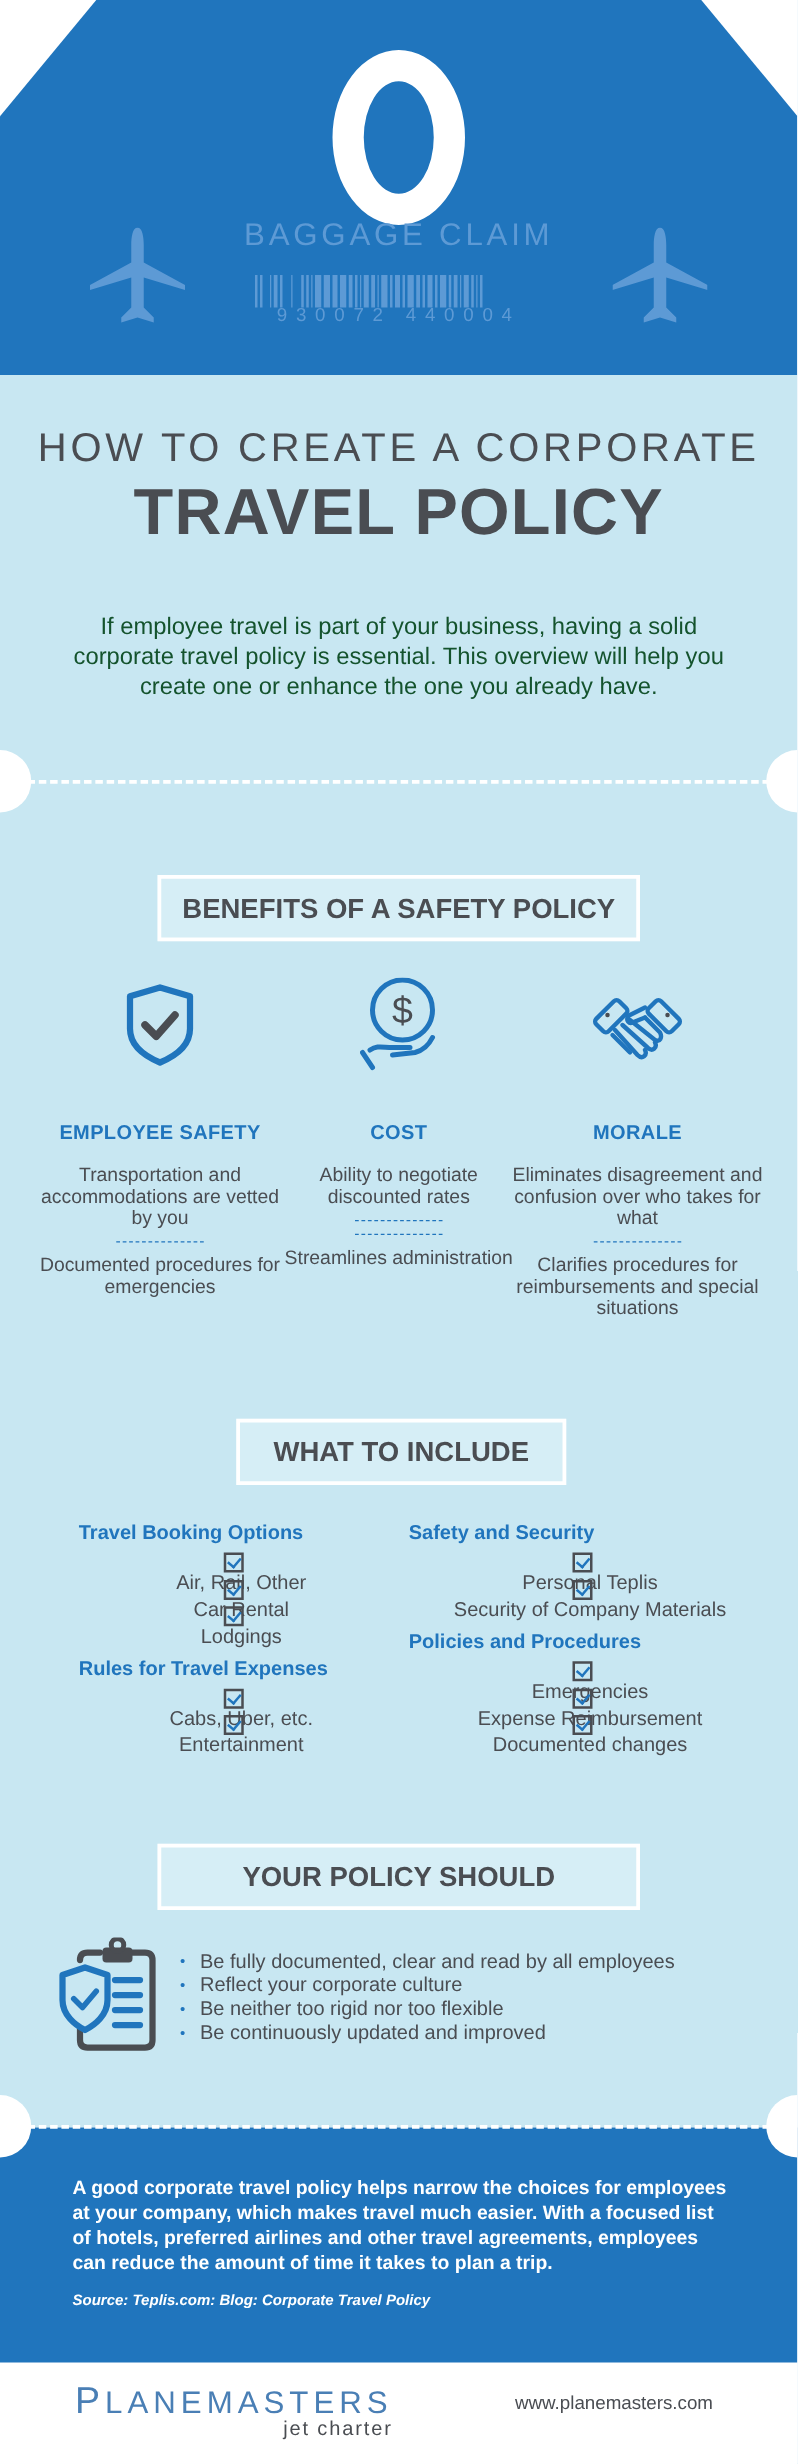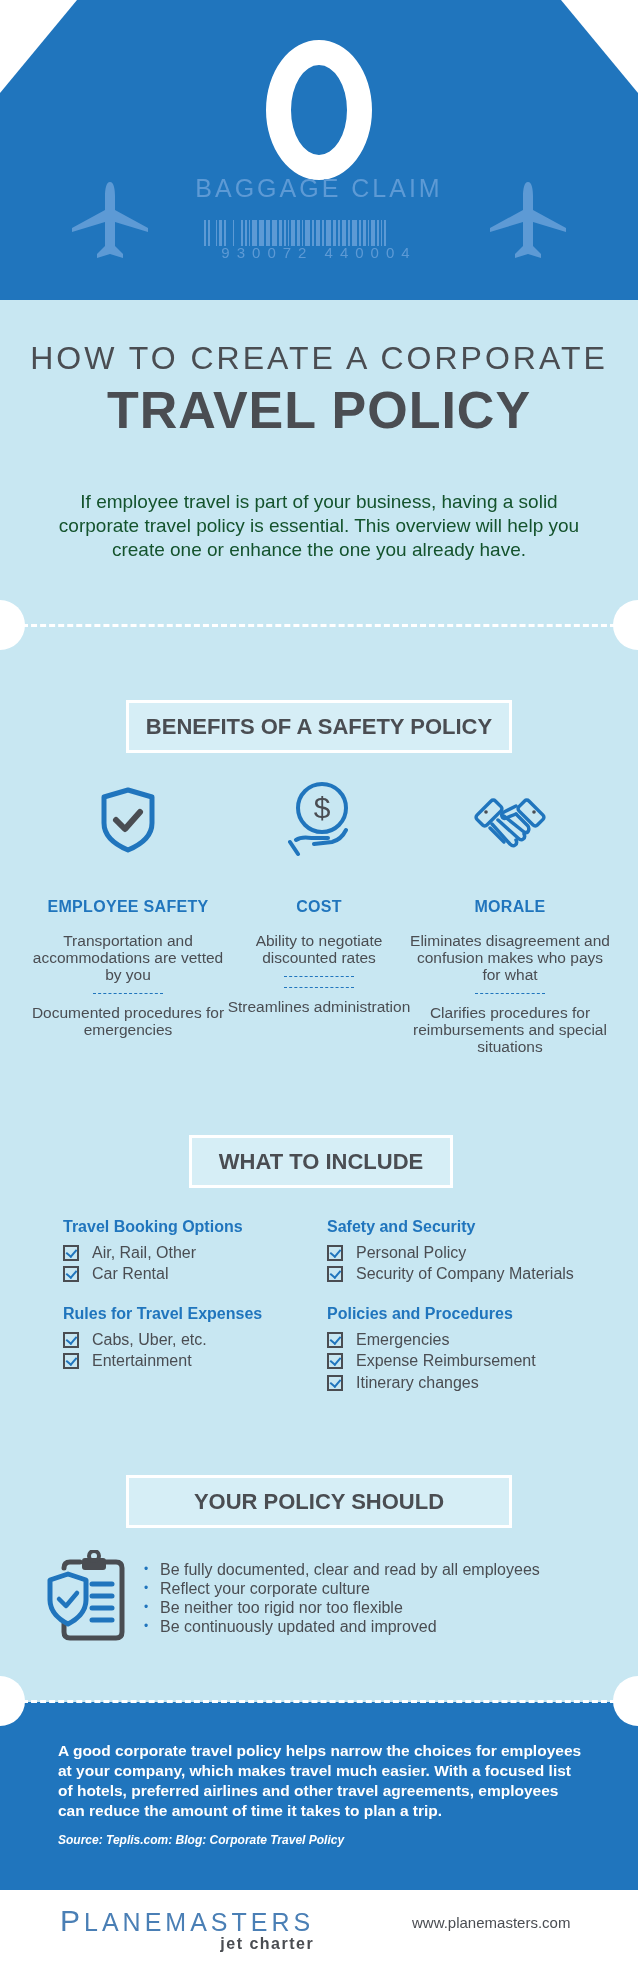--- a/index.html
+++ b/index.html
@@ -71,21 +71,21 @@
   
   .benefit-col { position: absolute; top: 780px; width: 200px; text-align: center; }
   .benefit-icon { height: 80px; display: flex; justify-content: center; align-items: center; }
   .benefit-title { margin-top: 38px; font-weight: bold; font-size: 16px; color: #2075bd; letter-spacing: 0.3px; }
   .benefit-text { font-size: 15.5px; line-height: 17px; color: #4a4d52; margin-top: 16px; }
   .benefit-sep { width: 70px; margin: 10px auto 10px; border-top: 1px dashed #2075bd; height: 0; }
 
   
   .inc-col { position: absolute; width: 260px; }
   .inc-head { font-weight: bold; font-size: 16px; color: #2075bd; margin-bottom: 6px; }
-  .inc-item { display: flex; align-items: center; height: 21.5px; font-size: 16px; color: #4a4d52; }
+  .inc-item { display: flex; align-items: center; height: 21.5px; font-size: 16px; color: #4a4d52; flex-direction: column; }
   .chk {
     width: 16px; height: 16px; border: 2px solid #4a4d52; margin-right: 13px; position: relative;
     display: inline-block; flex: none;
   }
   .chk::after {
     content: ""; position: absolute; left: 3px; top: 0px; width: 5px; height: 8px;
     border: solid #2075bd; border-width: 0 2px 2px 0; transform: rotate(40deg);
   }
   .inc-group { margin-bottom: 20px; }
 
@@ -103,21 +103,21 @@
   }
   .bottom-source {
     position: absolute; left: 58px; top: 1833px; color: #ffffff; font-size: 12px;
     font-style: italic; font-weight: bold;
   }
 
   
   .footer-logo { position: absolute; left: 60px; top: 1908px; }
   .logo-main { font-size: 25px; letter-spacing: 4px; color: #4a7fb5; line-height: 26px; }
   .logo-main .cap { font-size: 30px; }
-  .logo-sub { font-size: 16px; color: #4a4d52; letter-spacing: 1.5px; text-align: right; margin-top: 0px; font-weight: bold; }
+  .logo-sub { font-size: 16px; color: #4a4d52; letter-spacing: 1.5px; text-align: right; margin-top: 0px; font-weight: normal; }
   .footer-url { position: absolute; left: 412px; top: 1914px; font-size: 15px; color: #4a4d52; }
 </style>
 </head>
 <body>
 
 <div class="page">
 
   <div class="tag-top"></div>
   <div class="tag-hole"></div>
 
@@ -217,77 +217,81 @@
           <rect x="44" y="18" width="26" height="14" rx="3" transform="rotate(45 57 25)"></rect>
           <path d="M18 36 L36 56 C40 60 44 56 42 52 M24 32 L44 50 C48 54 52 50 50 46 M30 28 L50 44 C54 46 56 42 54 38 L42 26"></path>
           <path d="M42 18 L30 24 C26 26 28 32 32 30 L42 26"></path>
           <path d="M16 40 L22 46 M20 44 L26 50 M24 48 L30 54"></path>
         </g>
         <circle cx="12" cy="24" r="1.8" fill="#4a4d52"></circle>
         <circle cx="60" cy="24" r="1.8" fill="#4a4d52"></circle>
       </svg>
     </div>
     <div class="benefit-title">MORALE</div>
-    <div class="benefit-text">Eliminates disagreement and confusion makes who pays for what</div>
+    <div class="benefit-text">Eliminates disagreement and confusion over who takes for what</div>
     <div class="benefit-sep"></div>
     <div class="benefit-text" style="margin-top:0">Clarifies procedures for reimbursements and special situations</div>
   </div>
 
   <div class="section-box" style="left:189px;top:1135px;width:264px;height:53px">WHAT TO INCLUDE</div>
 
   <div class="inc-col" style="left:63px;top:1218px">
     <div class="inc-group">
       <div class="inc-head">Travel Booking Options</div>
       <div class="inc-item">
           <span class="chk"></span>
           <span>Air, Rail, Other</span>
         </div>
       <div class="inc-item">
           <span class="chk"></span>
           <span>Car Rental</span>
         </div>
+      <div class="inc-item">
+          <span class="chk"></span>
+          <span>Lodgings</span>
+        </div>
     </div>
     <div class="inc-group">
       <div class="inc-head">Rules for Travel Expenses</div>
       <div class="inc-item">
           <span class="chk"></span>
           <span>Cabs, Uber, etc.</span>
         </div>
       <div class="inc-item">
           <span class="chk"></span>
           <span>Entertainment</span>
         </div>
     </div>
   </div>
 
   <div class="inc-col" style="left:327px;top:1218px;width:290px">
     <div class="inc-group">
       <div class="inc-head">Safety and Security</div>
       <div class="inc-item">
           <span class="chk"></span>
-          <span>Personal Policy</span>
+          <span>Personal Teplis</span>
         </div>
       <div class="inc-item">
           <span class="chk"></span>
           <span>Security of Company Materials</span>
         </div>
     </div>
     <div class="inc-group">
       <div class="inc-head">Policies and Procedures</div>
       <div class="inc-item">
           <span class="chk"></span>
           <span>Emergencies</span>
         </div>
       <div class="inc-item">
           <span class="chk"></span>
           <span>Expense Reimbursement</span>
         </div>
       <div class="inc-item">
           <span class="chk"></span>
-          <span>Itinerary changes</span>
+          <span>Documented changes</span>
         </div>
     </div>
   </div>
 
   <div class="section-box" style="left:126px;top:1475px;width:386px;height:53px">YOUR POLICY SHOULD</div>
 
   <svg class="policy-icon" viewBox="0 0 86 92">
     <path d="M34 12 H24 C20 12 18 14 18 18" fill="none" stroke="#4a4d52" stroke-width="5" stroke-linecap="round"></path>
     <path d="M60 12 H70 C74 12 76 14 76 18 V82 C76 86 74 88 70 88 H24 C20 88 18 86 18 82 V72" fill="none" stroke="#4a4d52" stroke-width="5" stroke-linecap="round"></path>
     <rect x="36" y="8" width="24" height="12" rx="3" fill="#4a4d52"></rect>

